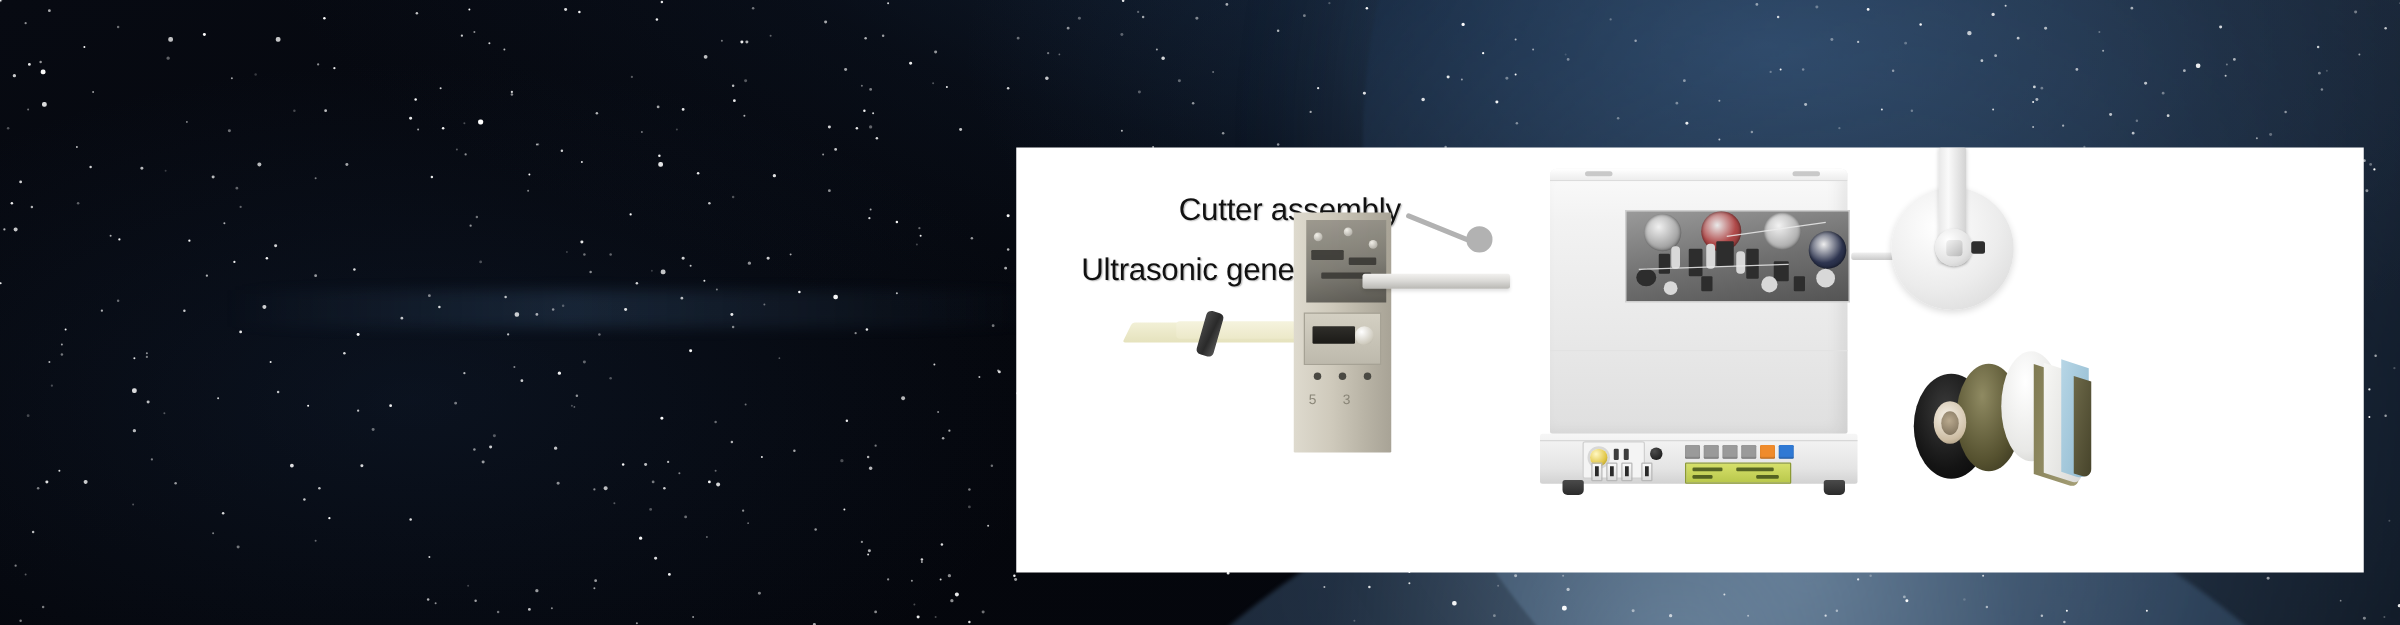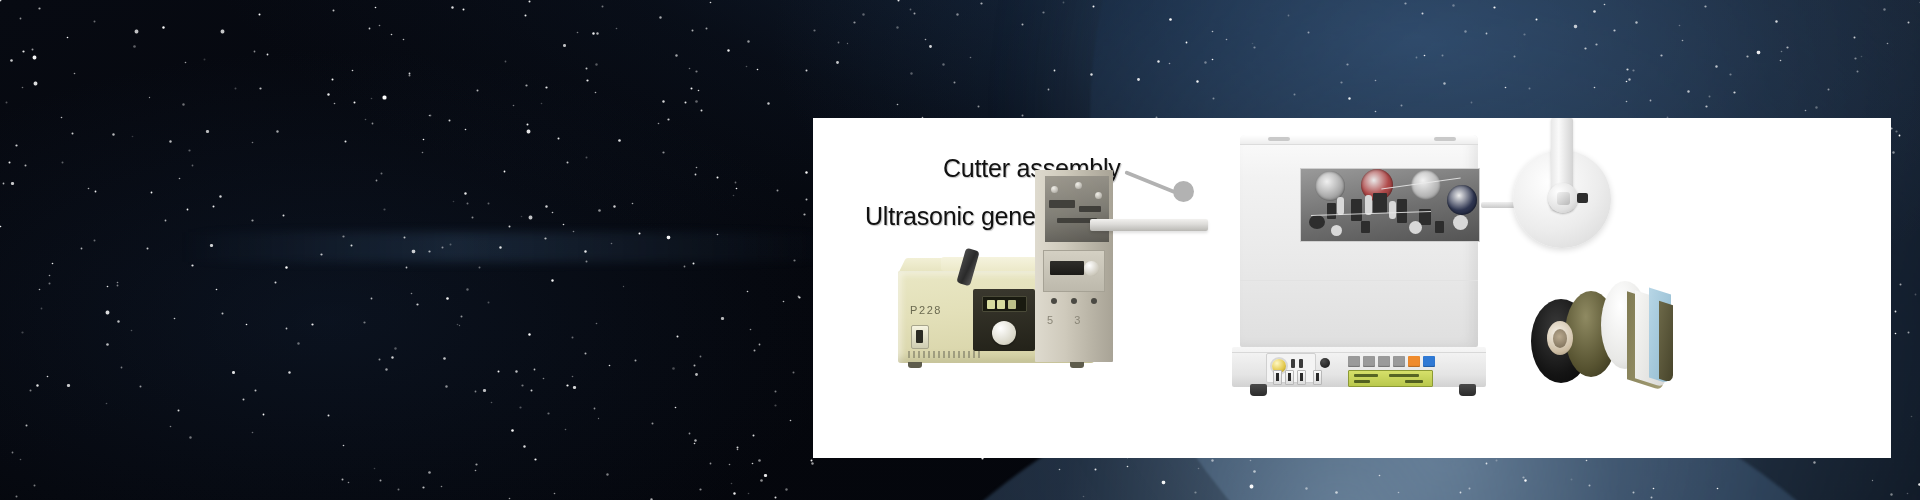--- a/index.html
+++ b/index.html
@@ -479,37 +479,20 @@
       <span class="dot" style="left:48px;top:11px;"></span>
     </div>
     <div class="leader" id="leader-generator">
       <span class="stem" style="left:0;top:0;width:45px;transform:rotate(64deg);"></span>
       <span class="dot" style="left:9px;top:38px;"></span>
     </div>
 
     <div class="machine">
 
       <div class="ugen-top"></div>
-      <div class="ugen">
-        <div class="ugen-label nosel">P228</div>
-        <div class="ugen-panel">
-          <div class="ugen-display">
-            <span class="ugen-seg" style="left:4px;"></span>
-            <span class="ugen-seg" style="left:14px;"></span>
-            <span class="ugen-seg" style="left:25px;background:#bcc089;"></span>
-          </div>
-          <div class="ugen-knob"></div>
-        </div>
-        <div class="ugen-switch">
-            <i></i>
-          </div>
-        <div class="ugen-vent"></div>
-        <span class="ugen-foot" style="left:10px;"></span>
-        <span class="ugen-foot" style="right:10px;"></span>
-      </div>
       <div class="ugen-top-plate"></div>
       <div class="ugen-handle"></div>
 
       <div class="tower"></div>
       <div class="tower-mech">
         <span class="bolt" style="left:6px;top:10px;"></span>
         <span class="bolt" style="left:30px;top:6px;"></span>
         <span class="bolt" style="left:50px;top:16px;"></span>
         <span class="bar" style="left:4px;top:24px;width:26px;height:8px;"></span>
         <span class="bar" style="left:34px;top:30px;width:22px;height:6px;"></span>

